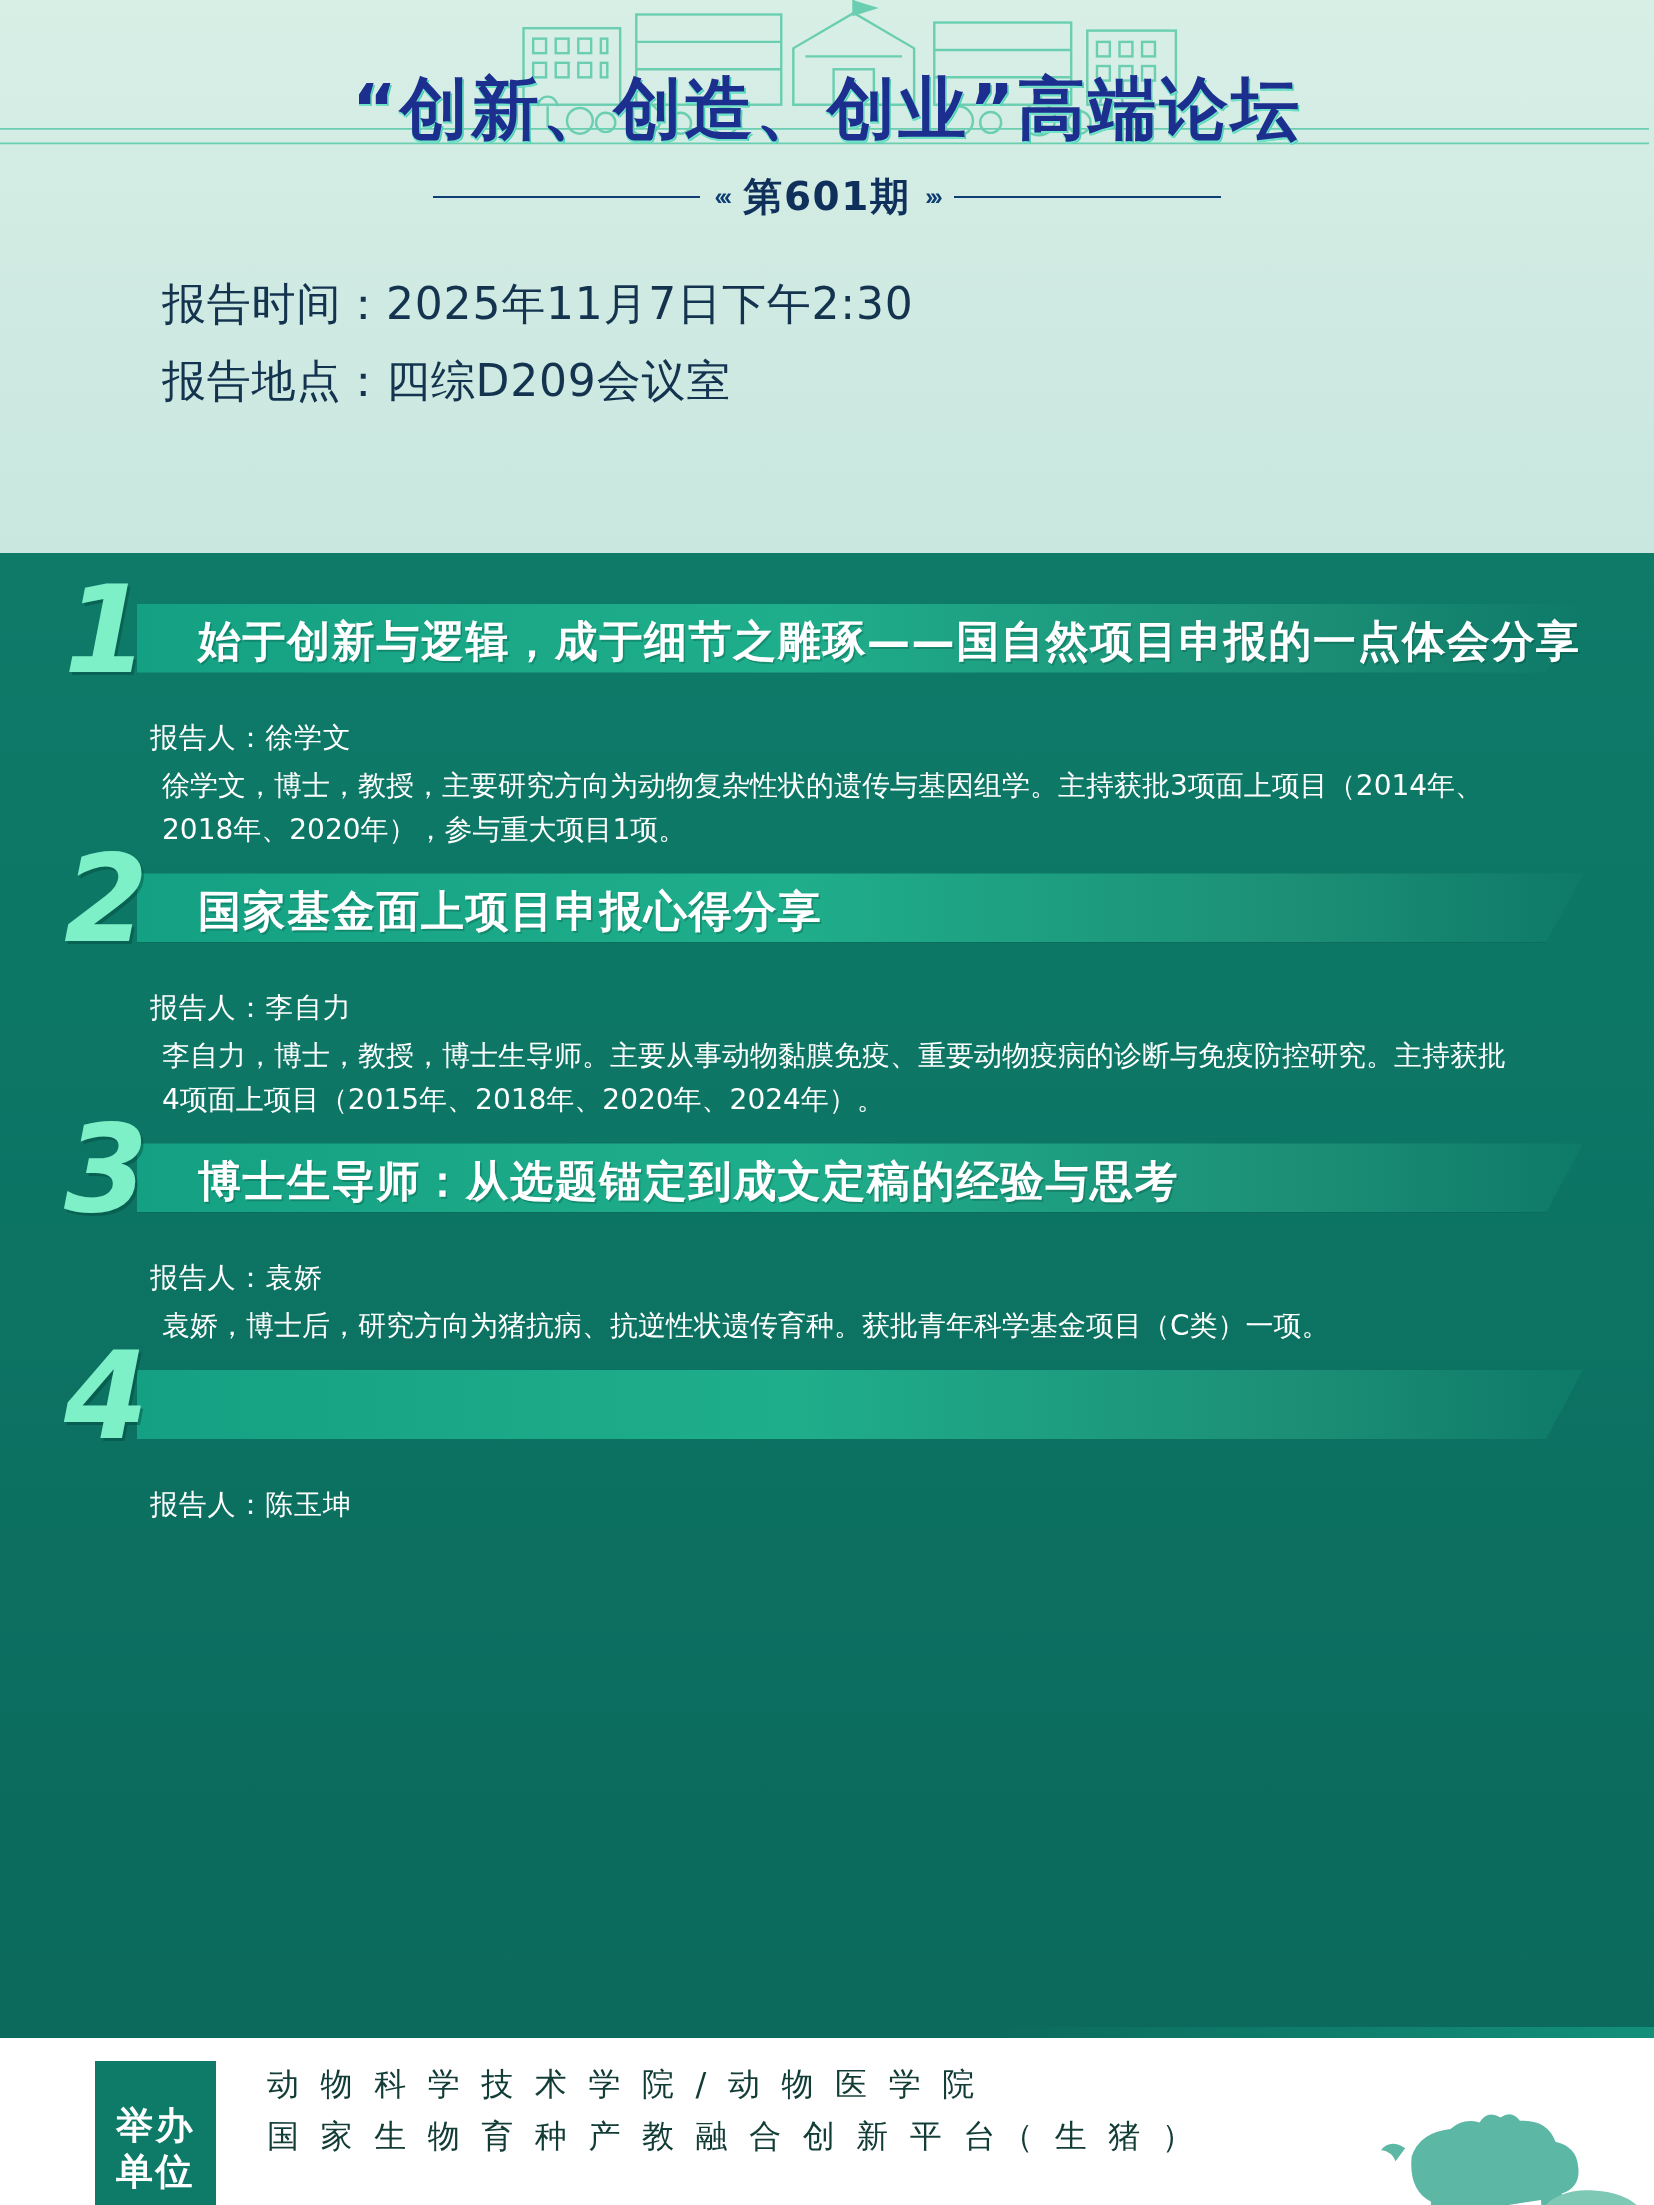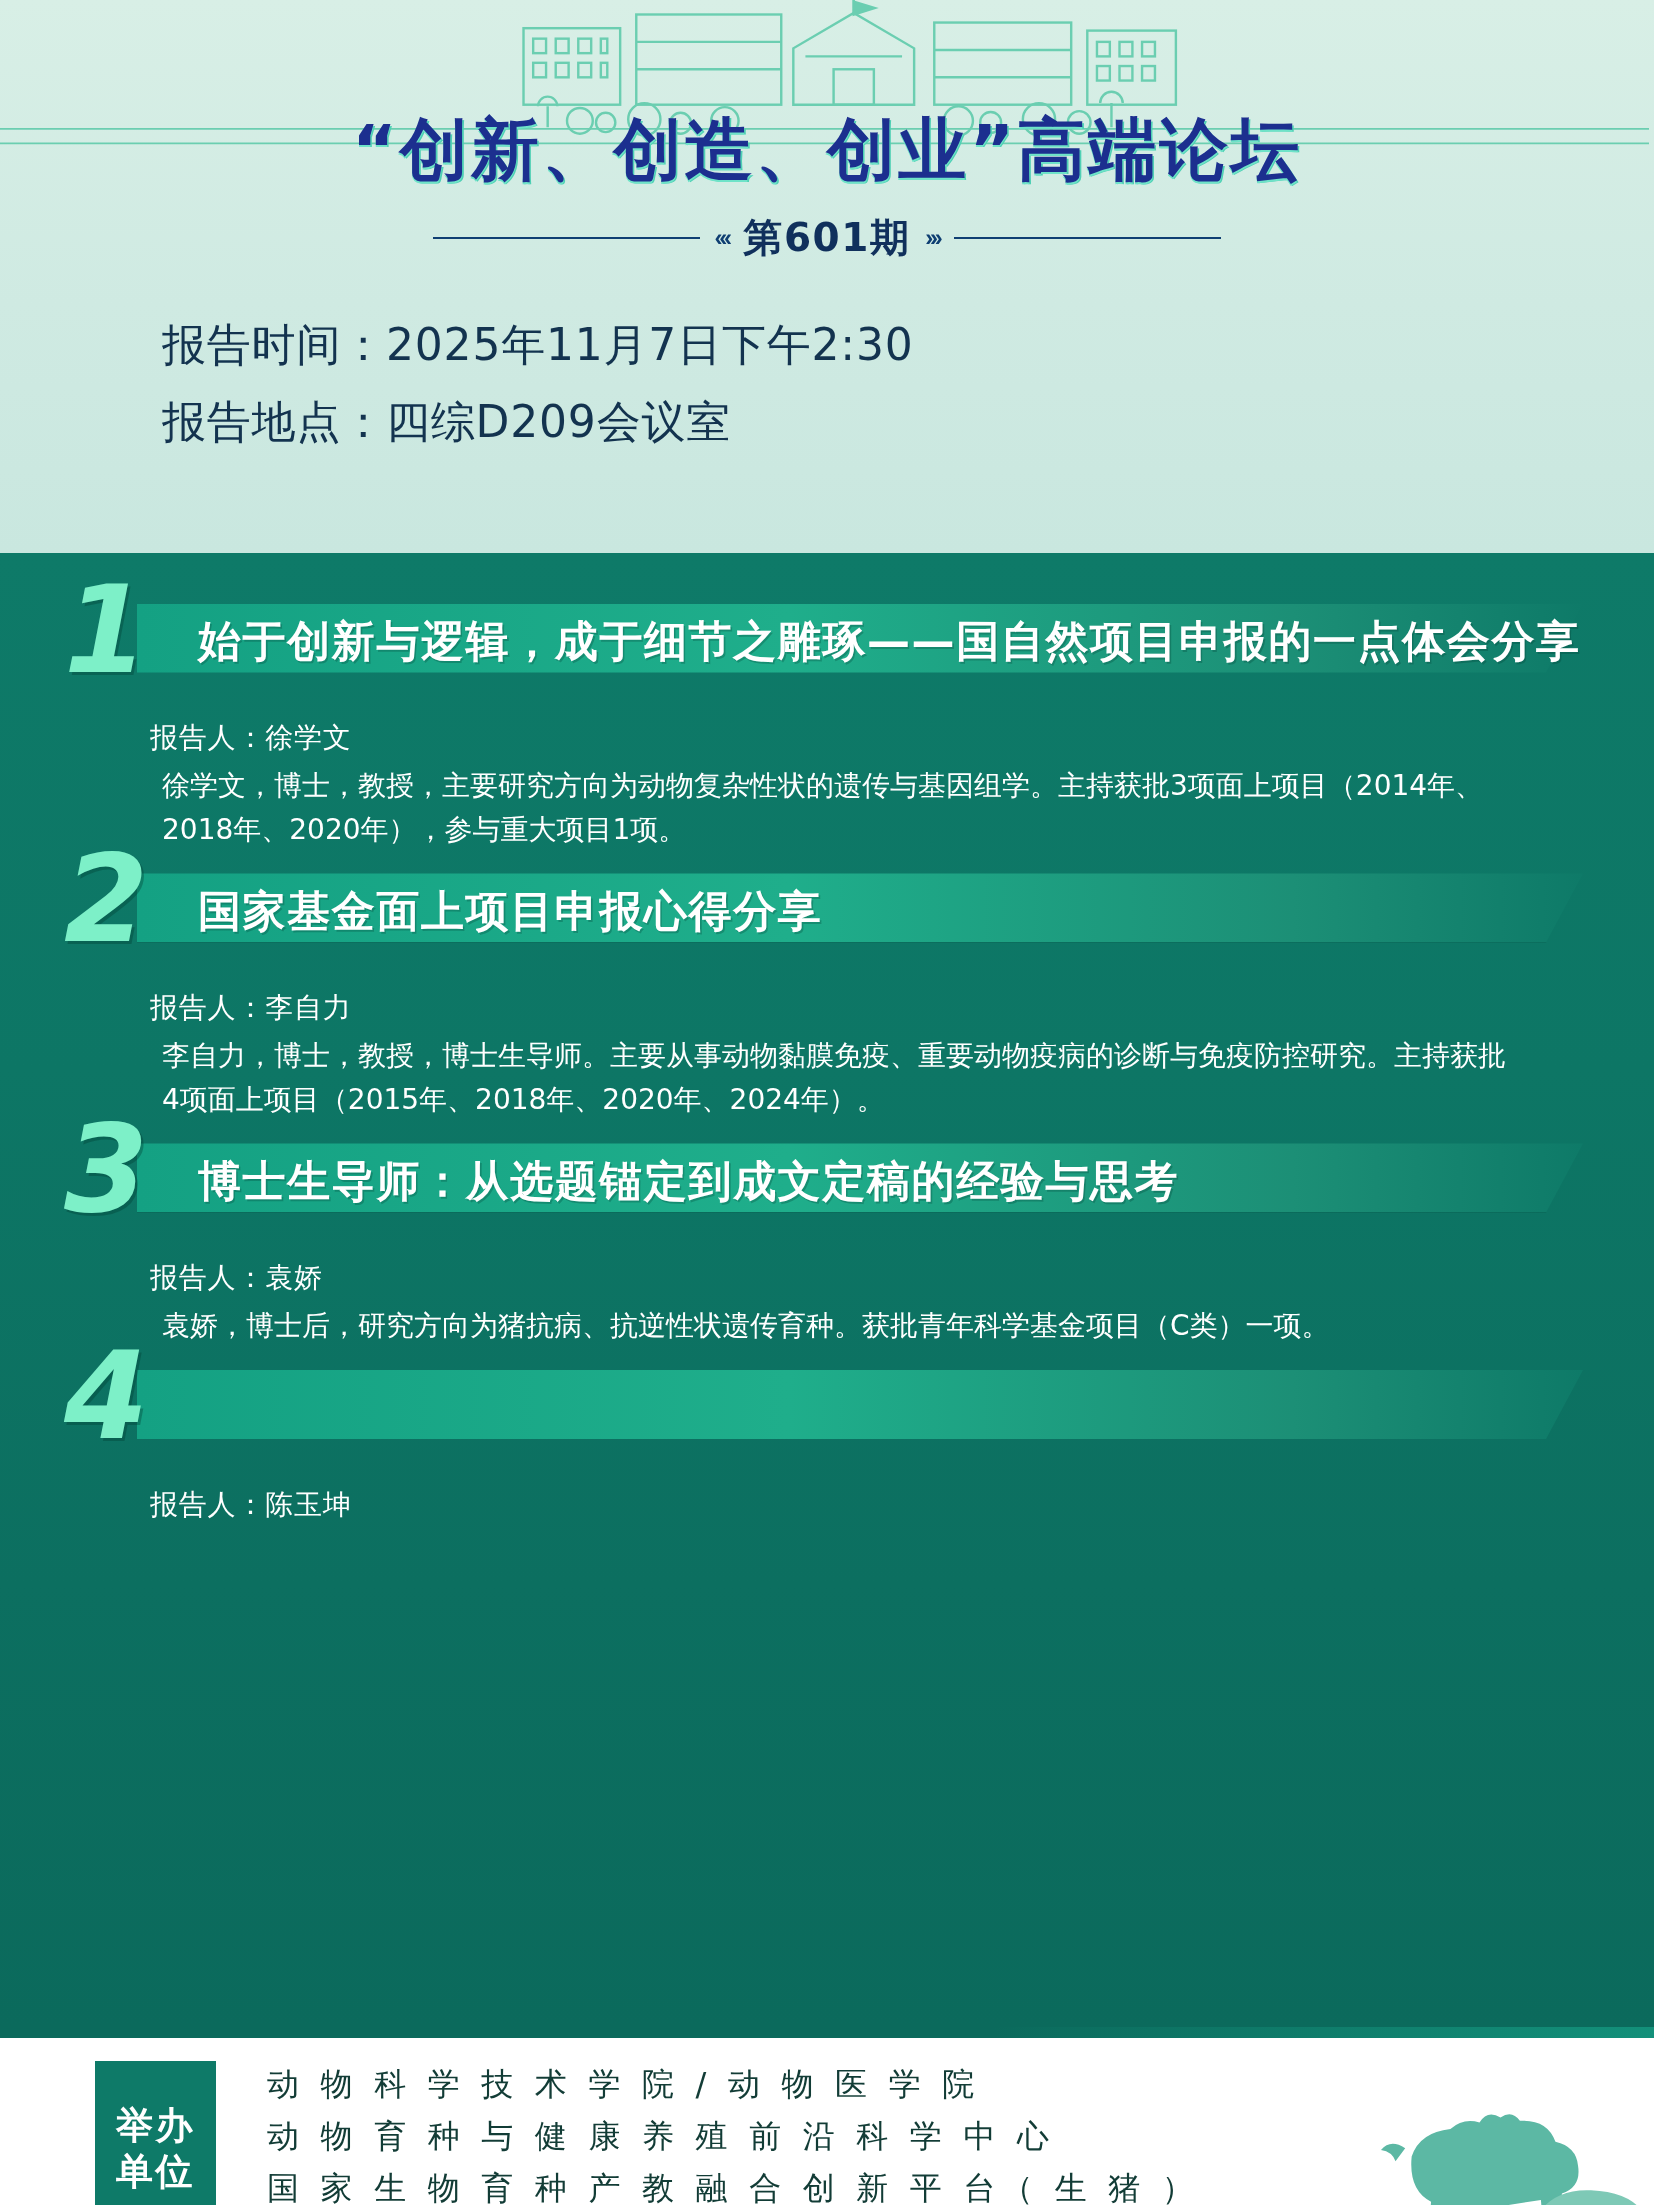--- a/index.html
+++ b/index.html
@@ -26,21 +26,21 @@
   }
   .skyline{
     position:absolute;
     top:0;left:0;right:0;
     height:149px;
     opacity:.85;
   }
   .title-wrap{
     position:relative;
     text-align:center;
-    padding-top:112px;
+    padding-top:71px;
   }
   .main-title{
     font-family:"DejaVu Sans","Liberation Sans",sans-serif;
     font-size:68px;
     font-weight:900;
     letter-spacing:3.2px;
     color:#1c2f8f;
     text-shadow:0 1.6px 0 #6fe3c8, 1.6px 2.4px 0 #4fd0b4;
     margin:0;
     line-height:1.12;
@@ -339,20 +339,19 @@
       </g>
     </svg>
 
     <div class="host-tag">
       <span>举办</span>
       <span>单位</span>
     </div>
 
     <div class="host-list">
       <div>动 物 科 学 技 术 学 院 / 动 物 医 学 院</div>
-      <div>动 物 育 种 与 健 康 养 殖 前 沿 科 学 中 心</div>
       <div>国 家 生 物 育 种 产 教 融 合 创 新 平 台（ 生 猪 ）</div>
 
     </div>
   </div>
 
 </div>
 
 
 </body></html>

